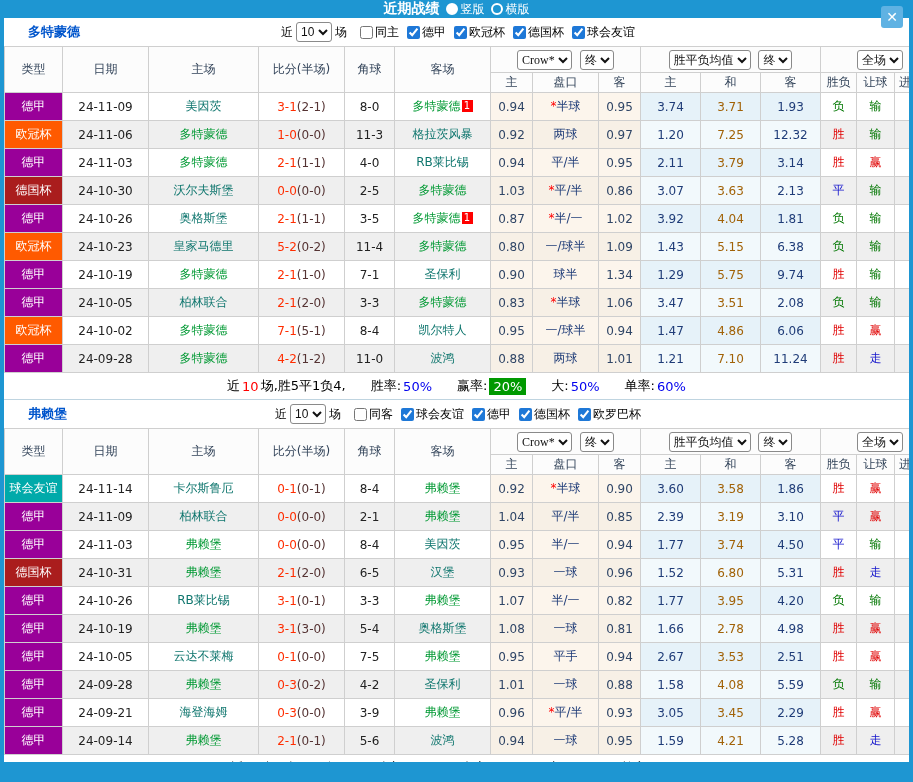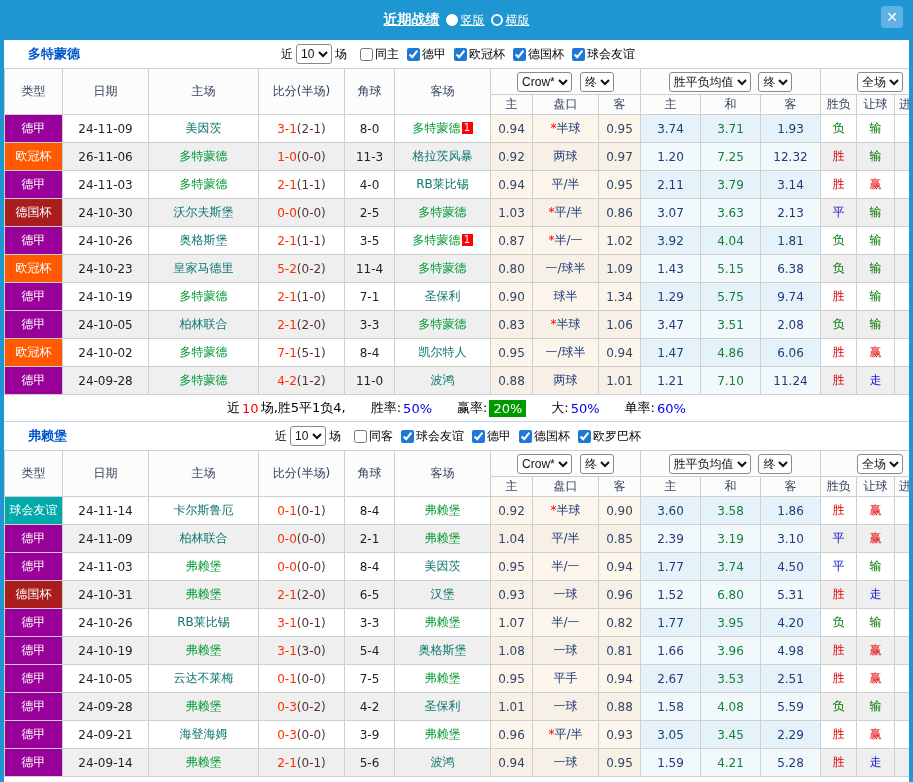--- a/index.html
+++ b/index.html
@@ -1,45 +1,45 @@
 <!DOCTYPE html>
 <html><head>
 <meta charset="utf-8">
 <style>
   html,body{margin:0;padding:0;background:#fff;font-family:"DejaVu Sans","Liberation Sans",sans-serif;}
   .frame{width:913px;height:782px;box-sizing:border-box;background:#1E96D2;padding:0 4px 4px;overflow:hidden;}
-  .titlebar{height:40px;background:#1E96D2;color:#fff;display:flex;align-items:center;justify-content:center;position:relative;gap:6px;text-decoration:underline;}
+  .titlebar{height:18px;background:#1E96D2;color:#fff;display:flex;align-items:center;justify-content:center;position:relative;gap:6px;}
   .titlebar .title{font-size:14px;font-weight:bold;}
   .titlebar label{font-size:12px;display:flex;align-items:center;gap:3px;}
   .titlebar input[type=radio]{appearance:none;-webkit-appearance:none;width:12px;height:12px;border:2px solid #fff;border-radius:50%;background:transparent;margin:0;}
   .titlebar input[type=radio]:checked{background:#fff;}
   .close-btn{position:absolute;right:6px;top:6px;width:22px;height:22px;background:#5FB2E3;color:#fff;font-size:14px;font-weight:bold;line-height:22px;text-align:center;border-radius:3px;cursor:pointer;}
   .inner{background:#fff;height:744px;overflow:hidden;}
   .section + .section{border-top:1px solid #BFD4E0;}
   .filter{position:relative;height:28px;display:flex;align-items:center;justify-content:center;font-size:12px;color:#000;}
   .team-name{position:absolute;left:24px;color:#0055CC;font-weight:bold;font-size:13px;}
   .filter select,.hgroup select{font-size:12px;height:20px;border:1px solid #8A8A8A;border-radius:3px;background:#fff;color:#111;}
   .filter .gap{margin:0 3px;}
   .filter input[type=checkbox]{width:13px;height:13px;accent-color:#1E78D7;margin:0 2px 0 8px;}
   .filter input[type=checkbox].first{margin-left:10px;}
   table{width:100%;border-collapse:collapse;table-layout:fixed;font-size:12px;}
   th,td{border:1px solid #CFCFCF;text-align:center;padding:0;overflow:hidden;white-space:nowrap;}
   thead th{color:#33445A;background:#FCFCFC;font-weight:normal;font-size:12px;}
   .hrow1 th{height:25px;}
   .hrow2 th{height:19px;}
-  .hgroup select{margin:0 2px;}
+  .hgroup select{margin:0 2px;font-family:Liberation Serif, serif;}
   tbody td{height:27px;color:#222;}
   tbody tr:nth-child(even) td{background:#EFEFEF;}
   td.t-type{color:#fff;}
   td.t-odd,td.t-hcap{background:#FCF5EC;color:#2F4566;}
   tbody tr:nth-child(even) td.t-odd,tbody tr:nth-child(even) td.t-hcap{background:#F7F0E6;}
   td.t-hcap{color:#1F3C78;}
   td.t-avg{background:#E6F2F9;color:#1F3C78;}
   tbody tr:nth-child(even) td.t-avg{background:#F2F9FC;}
-  td.t-avg.mid{color:#15803d;margin-left:8px;}
+  td.t-avg.mid{color:#a16207;margin-left:8px;}
   .star{color:#FF0000;}
   .team{color:#0f766e;}
   .team.focus{color:#009933;}
   .card{display:inline-block;background:#FF0000;color:#fff;font-size:10px;line-height:12px;min-width:11px;height:12px;margin-left:1px;vertical-align:1px;}
   .ft{color:#FF2D00;}
   .ht{color:#553333;}
   .res-red{color:#E00000;}
   .res-blue{color:#1515CC;}
   .res-green{color:#007700;}
   .summary{height:26px;display:flex;align-items:center;justify-content:center;font-size:13px;color:#000;}
@@ -147,21 +147,21 @@
               <td class="t-odd">0.95</td>
               <td class="t-avg">3.74</td>
               <td class="t-avg mid">3.71</td>
               <td class="t-avg">1.93</td>
               <td class="t-res res-green">负</td>
               <td class="t-res res-green">输</td>
               <td class="t-res res-red">大</td>
             </tr>
             <tr>
               <td class="t-type" style="background: rgb(255, 90, 0);">欧冠杯</td>
-              <td class="t-date">26-11-06</td>
+              <td class="t-date">24-11-06</td>
               <td class="t-team"><span class="team focus">多特蒙德</span></td>
               <td class="t-score"><span class="ft">1-0</span><span class="ht">(0-0)</span></td>
               <td class="t-corner">11-3</td>
               <td class="t-team"><span class="team">格拉茨风暴</span></td>
               <td class="t-odd">0.92</td>
               <td class="t-hcap">两球</td>
               <td class="t-odd">0.97</td>
               <td class="t-avg">1.20</td>
               <td class="t-avg mid">7.25</td>
               <td class="t-avg">12.32</td>
@@ -479,21 +479,21 @@
               <td class="t-type" style="background: rgb(153, 0, 153);">德甲</td>
               <td class="t-date">24-10-19</td>
               <td class="t-team"><span class="team focus">弗赖堡</span></td>
               <td class="t-score"><span class="ft">3-1</span><span class="ht">(3-0)</span></td>
               <td class="t-corner">5-4</td>
               <td class="t-team"><span class="team">奥格斯堡</span></td>
               <td class="t-odd">1.08</td>
               <td class="t-hcap">一球</td>
               <td class="t-odd">0.81</td>
               <td class="t-avg">1.66</td>
-              <td class="t-avg mid">3.96</td>
+              <td class="t-avg mid">2.78</td>
               <td class="t-avg">4.98</td>
               <td class="t-res res-red">胜</td>
               <td class="t-res res-red">赢</td>
               <td class="t-res res-red">大</td>
             </tr>
             <tr>
               <td class="t-type" style="background: rgb(153, 0, 153);">德甲</td>
               <td class="t-date">24-10-05</td>
               <td class="t-team"><span class="team">云达不莱梅</span></td>
               <td class="t-score"><span class="ft">0-1</span><span class="ht">(0-0)</span></td>

